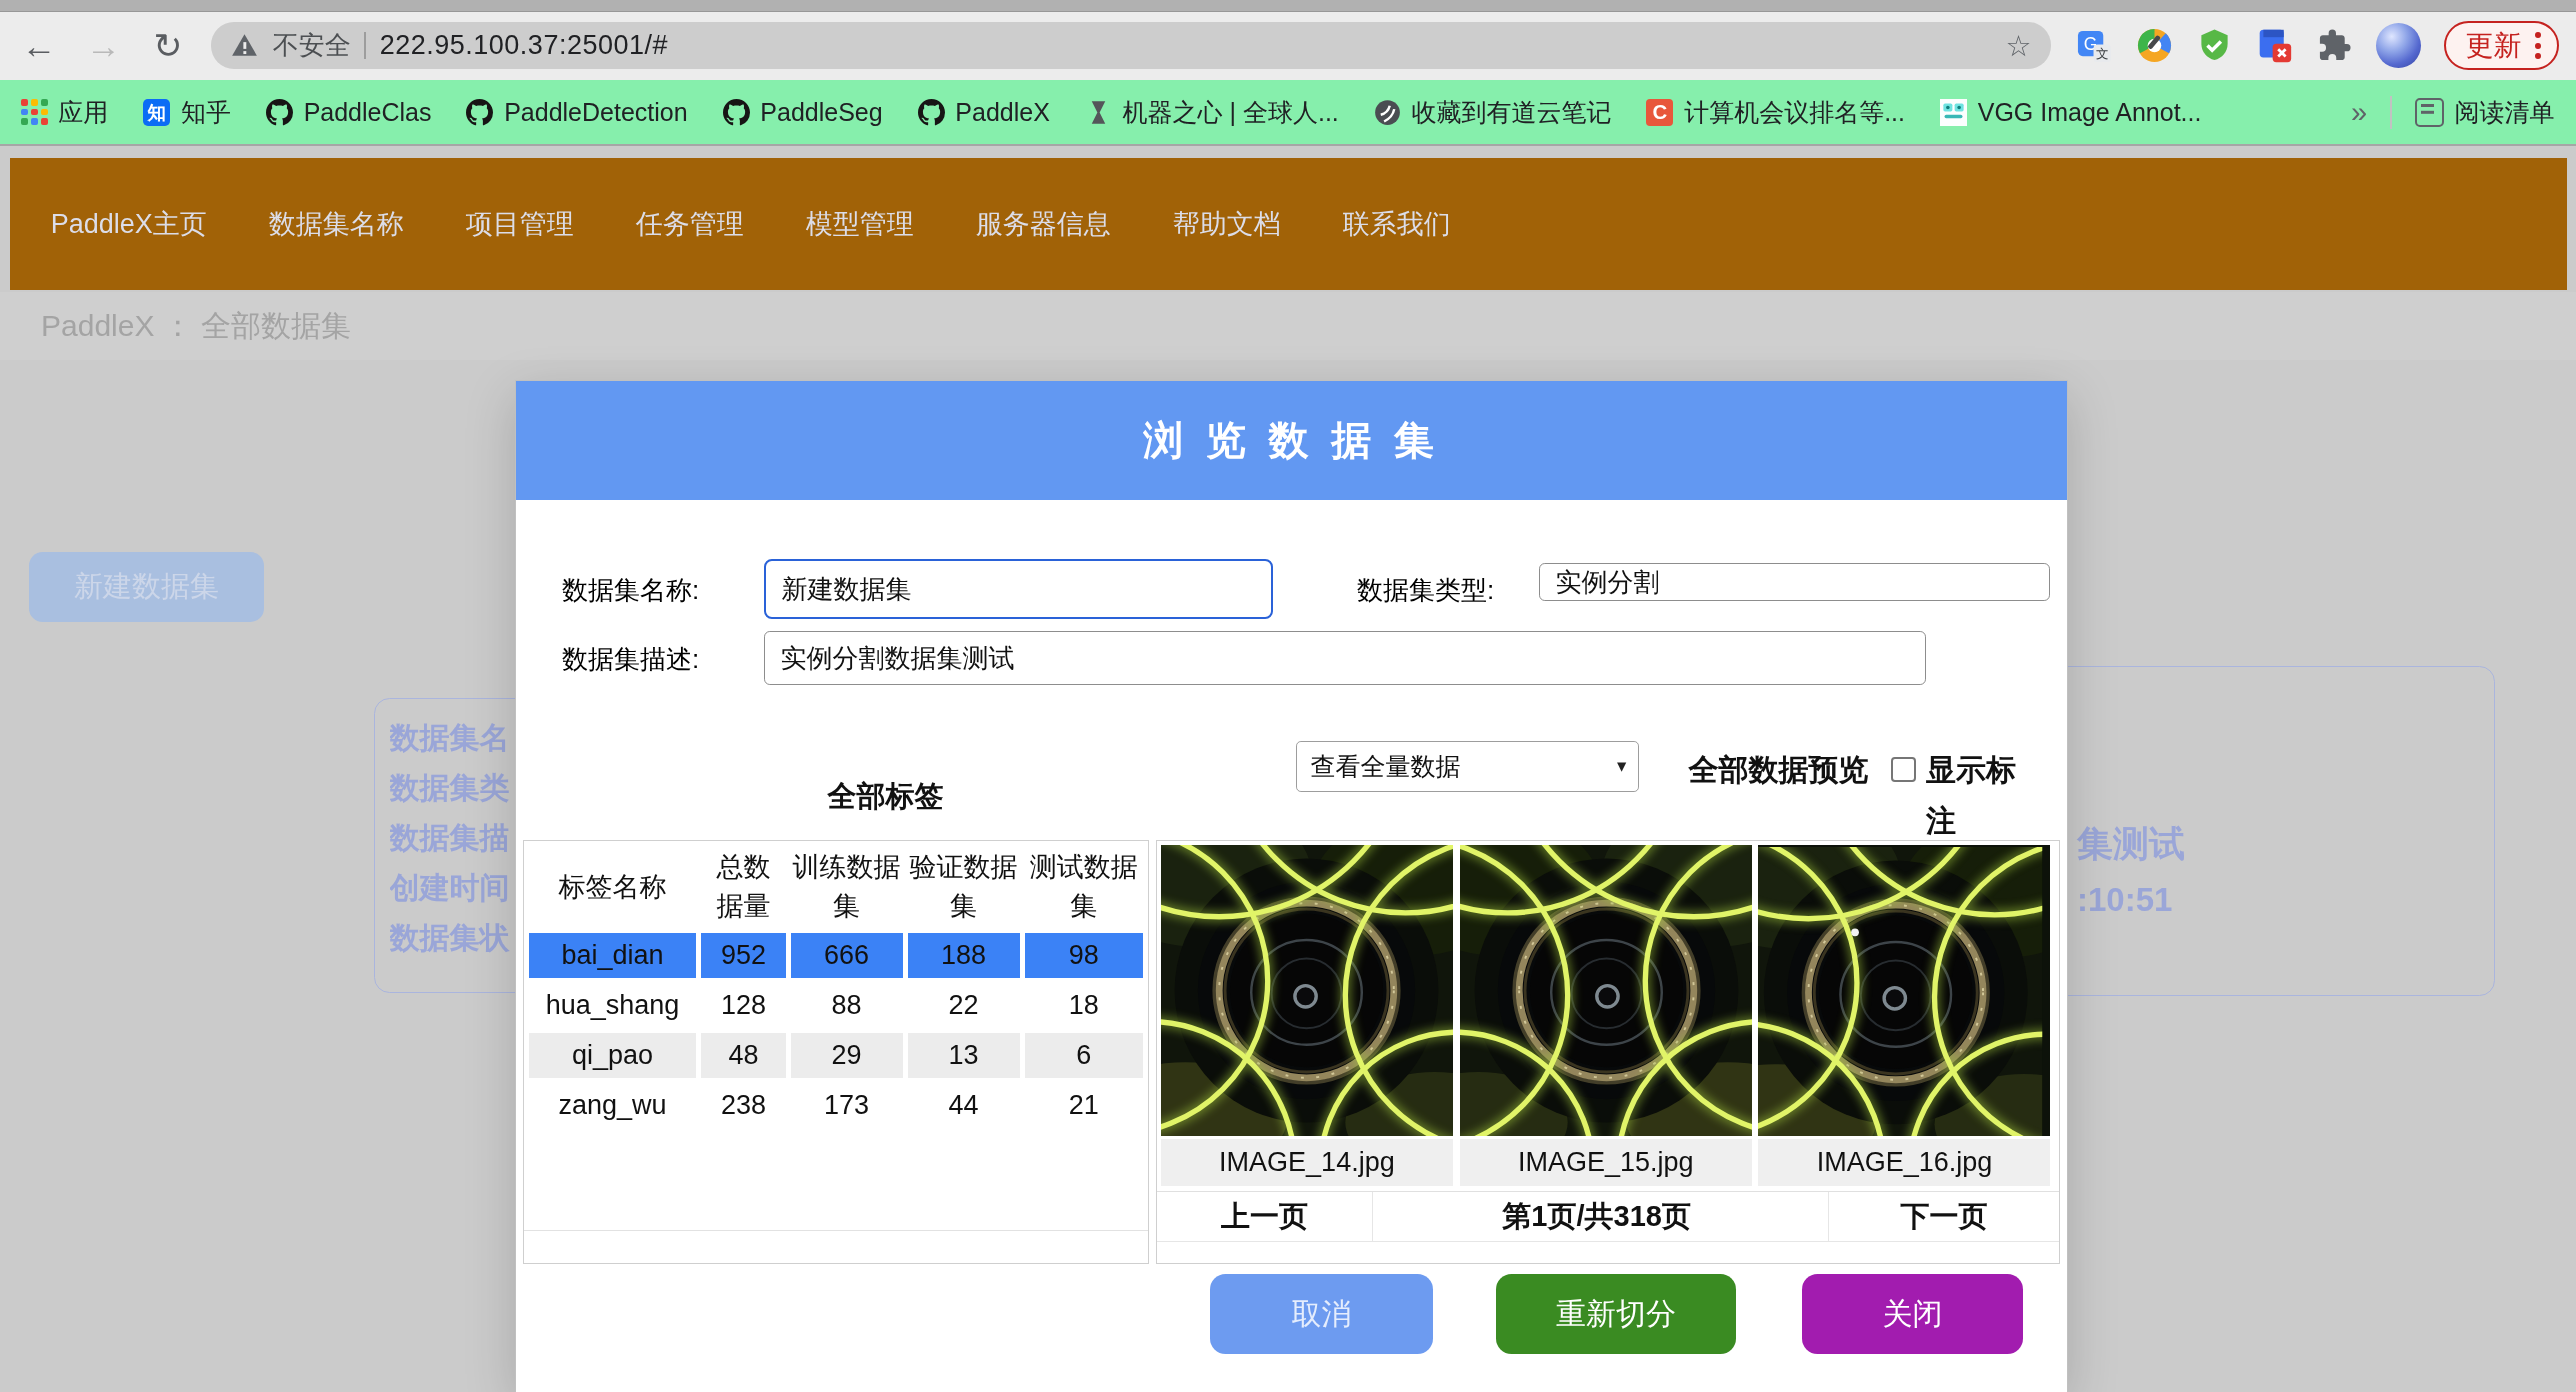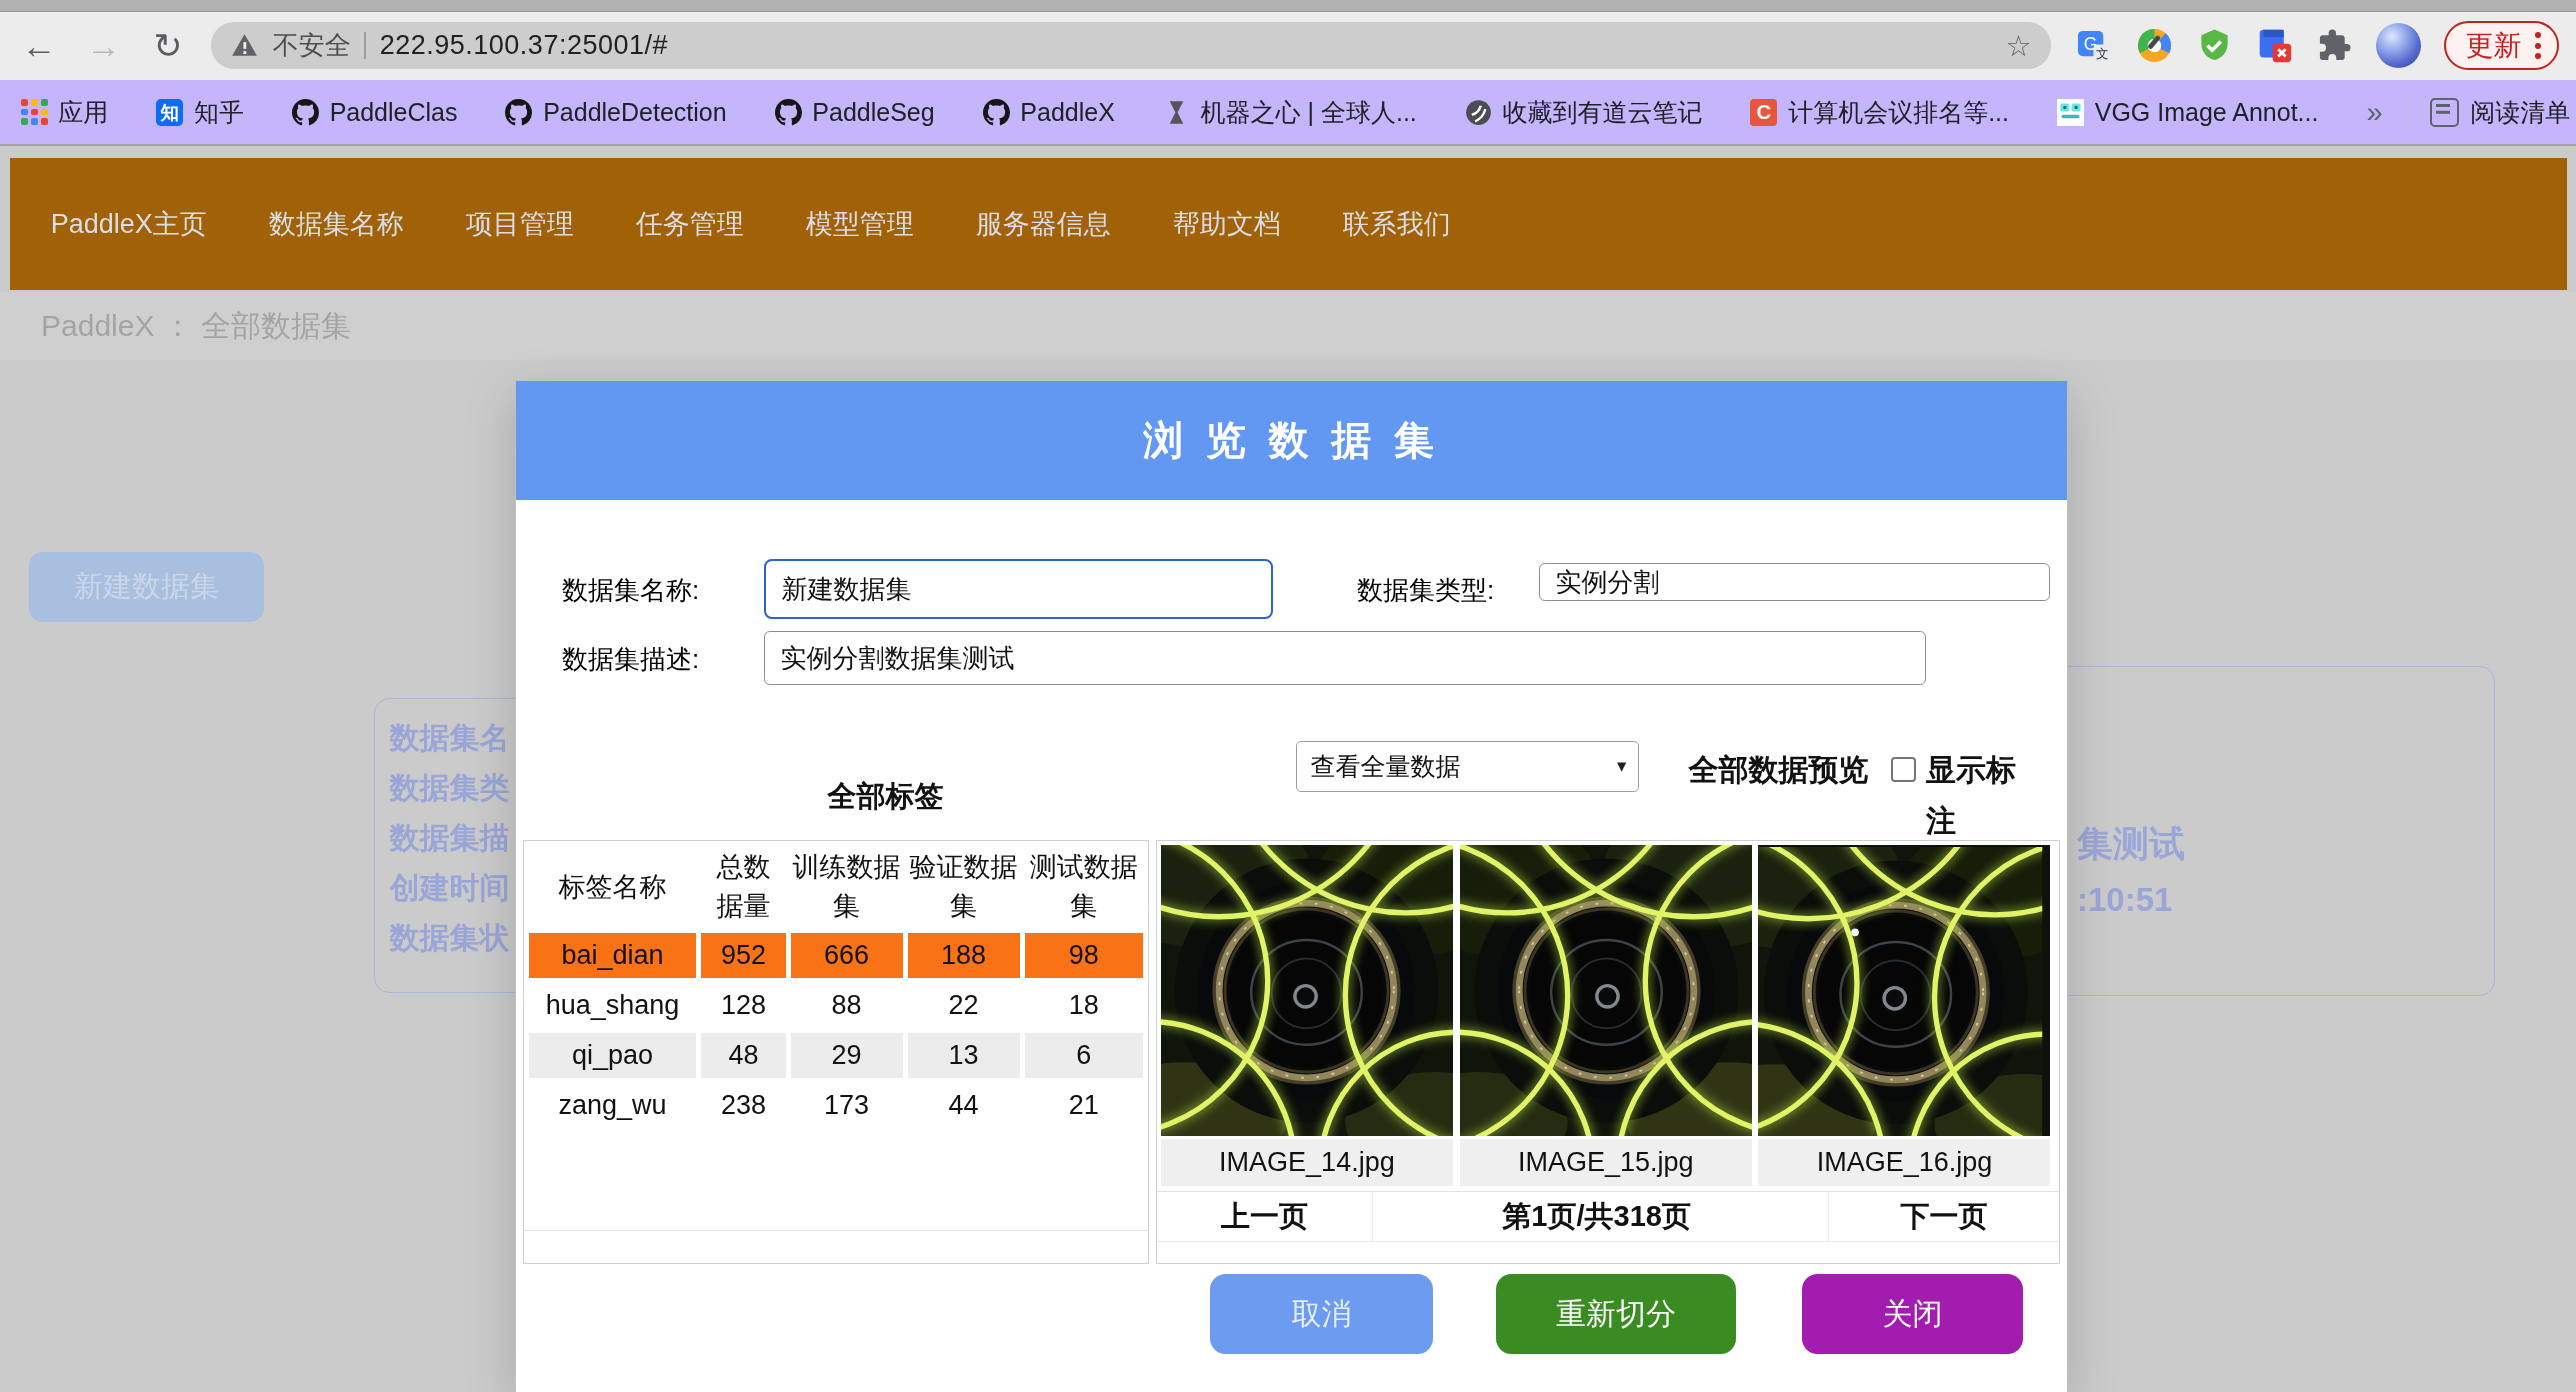--- a/index.html
+++ b/index.html
@@ -17,21 +17,21 @@
   .omni-div { width:1.9px; height:27px; background:#9d9d9d; }
   .omni-url { color:#202124; font-size:27px; letter-spacing:0.5px; flex:1; }
   .omni-star { font-size:29px; color:#5f6368; }
   .ext-icons { display:flex; align-items:center; gap:23px; padding-left:3.9px; }
   .ext { width:37px; height:37px; position:relative; display:flex; align-items:center; justify-content:center; }
   .avatar { width:45px; height:45px; border-radius:50%; background:radial-gradient(circle at 35% 30%, #dfe6ff 0%, #8fa5e8 35%, #5468cf 65%, #31409c 100%); }
   .update-pill { height:49px; border:2.9px solid #c5221f; border-radius:25px; background:#fdf2f0; color:#c5221f; font-size:28px; display:flex; align-items:center; gap:13.6px; padding:0 15.5px 0 19.4px; }
   .kebab { display:flex; flex-direction:column; gap:4.9px; }
   .kebab i { width:5.8px; height:5.8px; border-radius:50%; background:#c5221f; }
 
-  .bookmarks { position:absolute; left:0; top:80px; width:100%; height:66px; background:#c4b5fd; border-bottom:2.9px solid #a6a6a6; display:flex; align-items:center; padding:0 21.4px; gap:48px; font-size:25px; color:#202124; }
+  .bookmarks { position:absolute; left:0; top:80px; width:100%; height:66px; background:#86efac; border-bottom:2.9px solid #a6a6a6; display:flex; align-items:center; padding:0 21.4px; gap:35px; font-size:25px; color:#202124; }
   .bm { display:flex; align-items:center; gap:10.7px; white-space:nowrap; cursor:pointer; }
   .bm-right { margin-left:auto; display:flex; align-items:center; gap:23px; }
   .bm-overflow { font-size:29px; color:#5f6368; }
   .bm-div { width:1.9px; height:33px; background:#c2c2c2; }
   .icon16 { width:27px; height:27px; flex:0 0 27px; }
   .grid9 { display:grid; grid-template-columns:repeat(3,6.8px); grid-template-rows:repeat(3,6.8px); gap:2.9px; }
   .grid9 i { border-radius:1.9px; }
   .zhihu { width:27px; height:27px; border-radius:4.9px; background:#0b6cf5; color:#fff; font-size:18.5px; font-weight:bold; display:flex; align-items:center; justify-content:center; }
   .cicon { width:27px; height:27px; border-radius:3.9px; background:#e8573b; color:#fff; font-size:20.4px; font-weight:bold; display:flex; align-items:center; justify-content:center; }
   .readlist { width:29px; height:29px; border:2.9px solid #5f6368; border-radius:4.9px; position:relative; }
@@ -66,21 +66,21 @@
   .viewsel .arr { position:absolute; right:11.7px; top:12.6px; font-size:18.5px; color:#222; }
   .preview-blk { position:absolute; left:1125px; top:363px; width:427px; text-align:center; font-size:30px; font-weight:bold; line-height:51px; }
   .preview-blk input { appearance:none; -webkit-appearance:none; width:25px; height:25px; border:2.9px solid #767676; border-radius:3.9px; background:#fff; vertical-align:-1.9px; margin:0 9.7px 0 23px; }
   .annot-lbl { display:inline-block; width:3.15em; text-align:left; vertical-align:top; }
 
   .table-panel { position:absolute; left:6.8px; top:459px; width:626px; height:424px; border:1px solid #cfcfcf; background:#fff; }
   .table-panel table { border-collapse:separate; border-spacing:5.8px; width:100%; table-layout:fixed; }
   .table-panel th, .table-panel td { font-weight:normal; font-size:27px; text-align:center; padding:1.9px 1.9px; line-height:39px; }
   .table-panel th { height:82px; vertical-align:middle; }
   .table-panel td { height:45px; }
-  tr.hl td { background:#f97316; }
+  tr.hl td { background:#3b82f6; }
   tr.alt td { background:#ececec; }
   .tp-footer { position:absolute; left:0; bottom:0; width:100%; height:33px; border-top:1px solid #e2e2e2; }
 
   .images-panel { position:absolute; left:640px; top:459px; width:904px; height:424px; border:1px solid #cfcfcf; background:#fff; }
   .imgs { display:flex; gap:6.8px; padding:3.9px 3.9px 0 3.9px; }
   .ds-img { width:292px; height:291px; display:block; background:#0d120a; }
   .caps { display:flex; gap:6.8px; padding:2.9px 3.9px 0 3.9px; }
   .cap { width:292px; height:47px; background:#efefef; font-size:27px; display:flex; align-items:center; justify-content:center; }
   .pager { position:absolute; left:0; top:350px; width:100%; height:51px; border-top:1px solid #e0e0e0; display:flex; font-size:29px; font-weight:bold; }
   .pager .pcell { display:flex; align-items:center; justify-content:center; }

